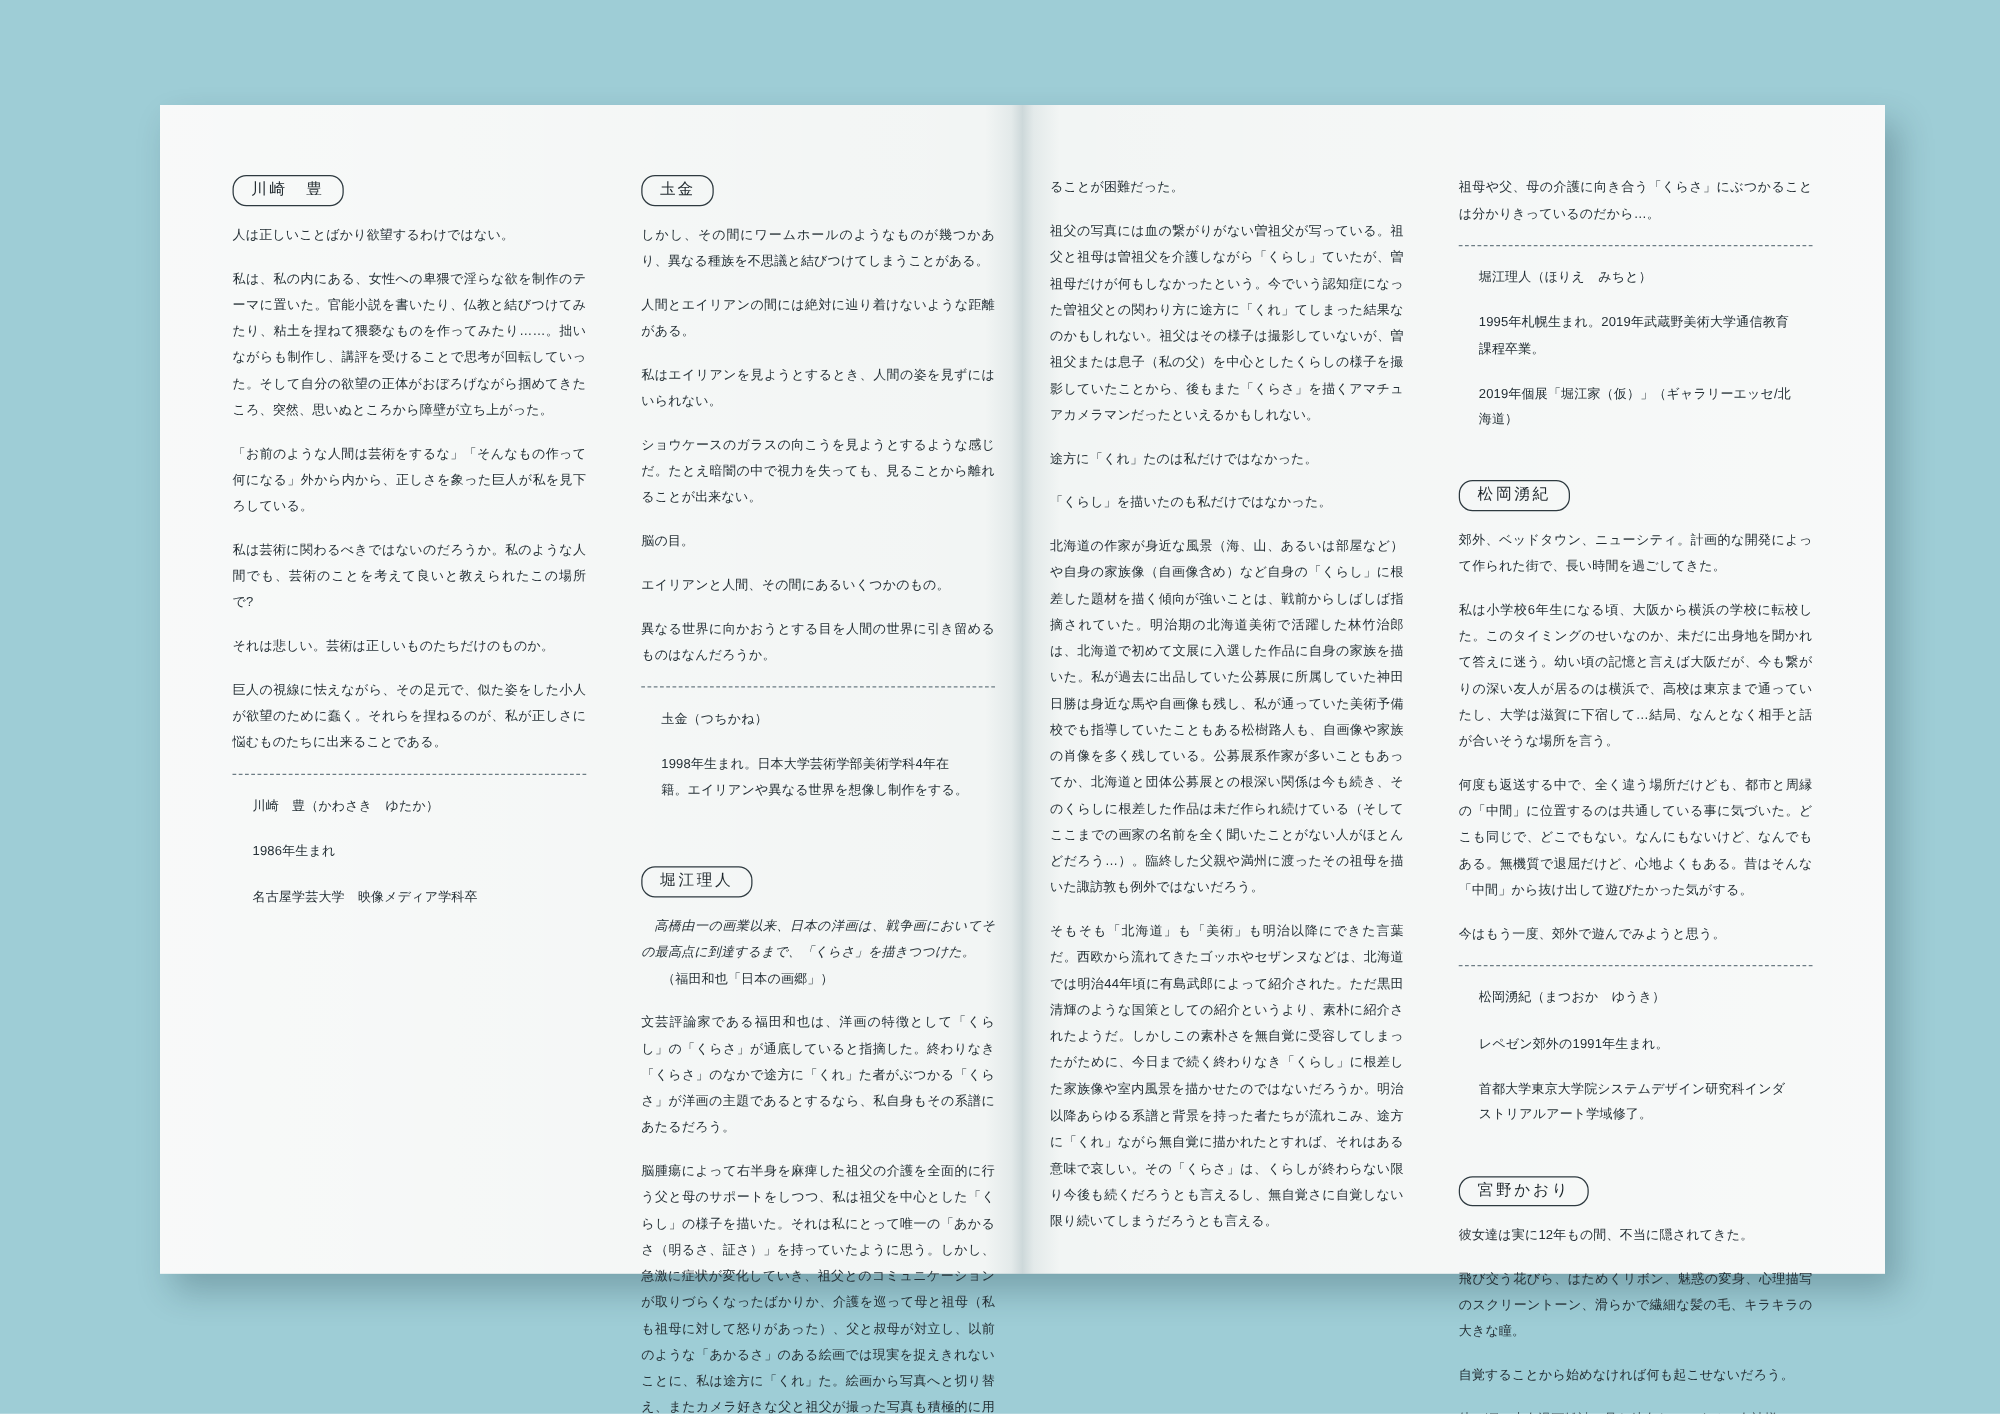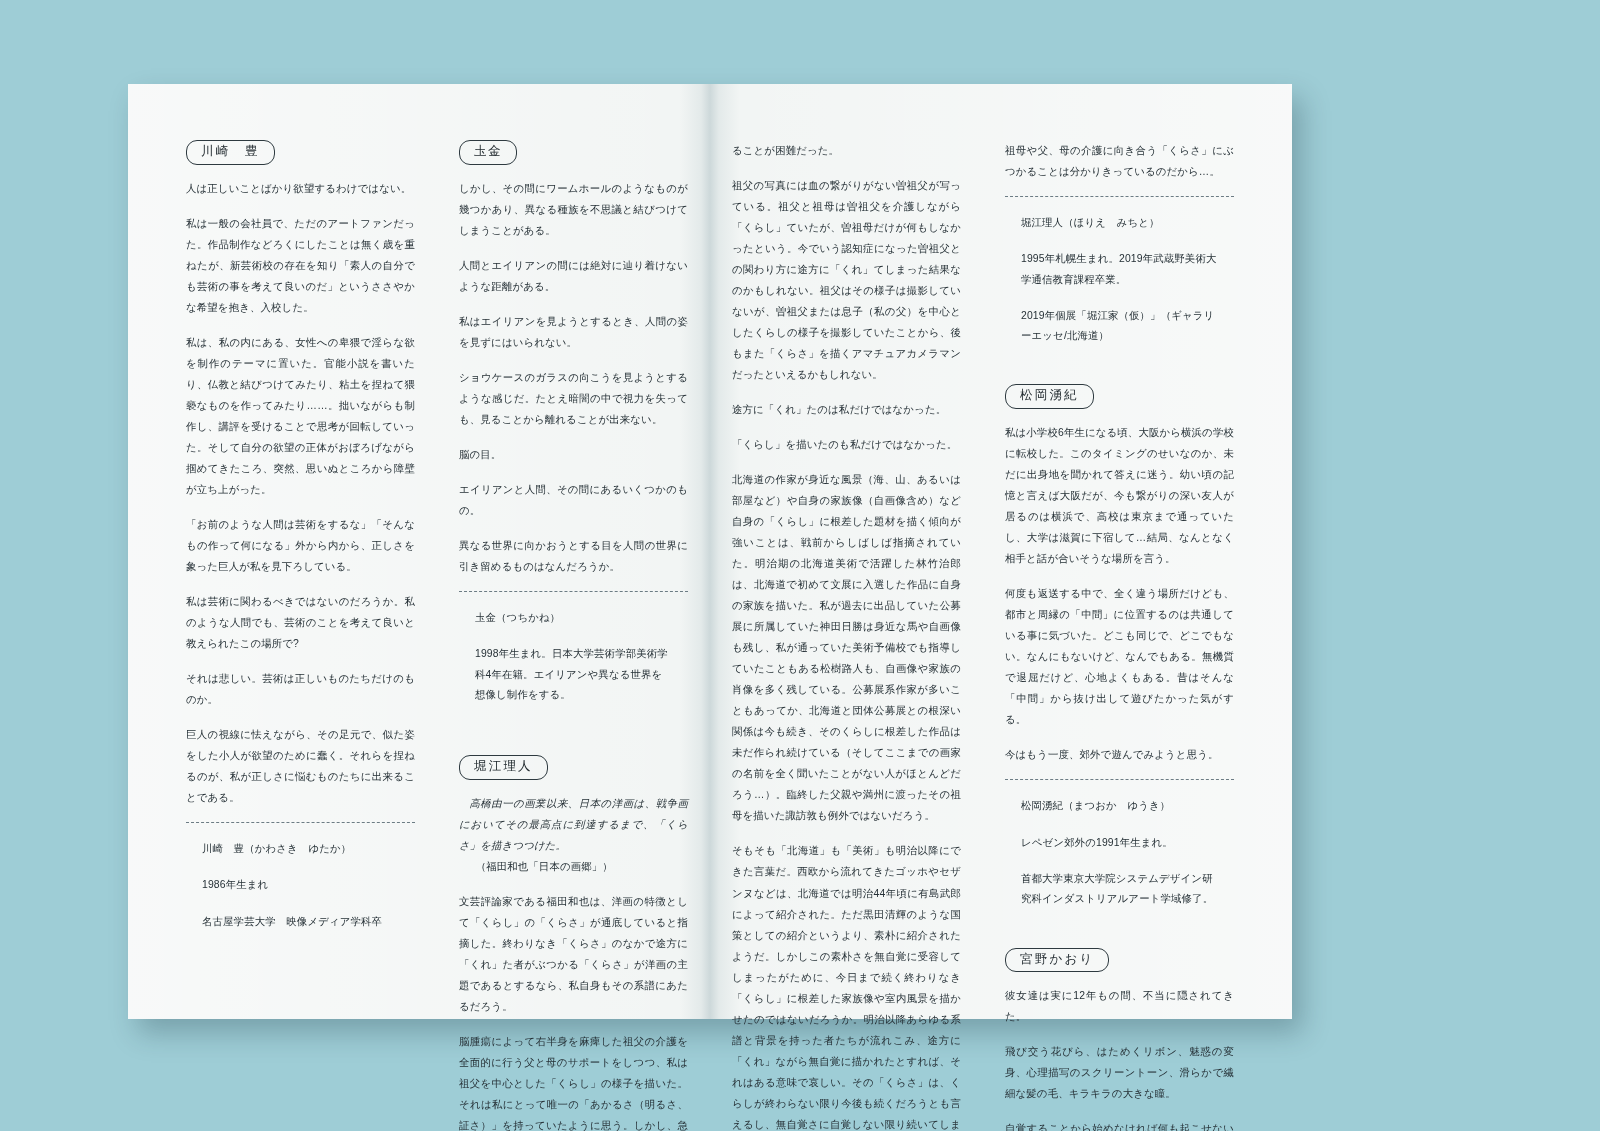--- a/index.html
+++ b/index.html
@@ -16,21 +16,21 @@
   #stage {
     position: relative;
     width: 1600px;
     height: 1131px;
   }
   
   #spread {
     position: absolute;
     left: 128px;
     top: 84px;
-    width: 1164px;
+    width: 1380px;
     height: 935px;
     background: #f2f5f4;
     box-shadow: 10px 14px 26px rgba(20,50,60,0.28);
   }
   
   #gutter {
     position: absolute;
     left: 50%;
     top: 0;
     width: 60px;
@@ -117,21 +117,20 @@
   <div id="spread">
     <div id="sheen-left"></div>
     <div id="sheen-right"></div>
     <div id="gutter"></div>
 
     <div id="columns">
 
       <div class="col">
         <div class="name-tag">川崎　豊</div>
         <p class="para">人は正しいことばかり欲望するわけではない。</p>
-        <p class="para">私は一般の会社員で、ただのアートファンだった。作品制作などろくにしたことは無く歳を重ねたが、新芸術校の存在を知り「素人の自分でも芸術の事を考えて良いのだ」というささやかな希望を抱き、入校した。</p>
         <p class="para">私は、私の内にある、女性への卑猥で淫らな欲を制作のテーマに置いた。官能小説を書いたり、仏教と結びつけてみたり、粘土を捏ねて猥褻なものを作ってみたり……。拙いながらも制作し、講評を受けることで思考が回転していった。そして自分の欲望の正体がおぼろげながら掴めてきたころ、突然、思いぬところから障壁が立ち上がった。</p>
         <p class="para">「お前のような人間は芸術をするな」「そんなもの作って何になる」外から内から、正しさを象った巨人が私を見下ろしている。</p>
         <p class="para">私は芸術に関わるべきではないのだろうか。私のような人間でも、芸術のことを考えて良いと教えられたこの場所で?</p>
         <p class="para">それは悲しい。芸術は正しいものたちだけのものか。</p>
         <p class="para">巨人の視線に怯えながら、その足元で、似た姿をした小人が欲望のために蠢く。それらを捏ねるのが、私が正しさに悩むものたちに出来ることである。</p>
         <hr class="rule">
         <div class="bio">
           <p>川崎　豊（かわさき　ゆたか）</p>
           <p>1986年生まれ</p>
           <p>名古屋学芸大学　映像メディア学科卒</p>
@@ -172,20 +171,21 @@
       <div class="col">
         <p class="para">祖母や父、母の介護に向き合う「くらさ」にぶつかることは分かりきっているのだから…。</p>
         <hr class="rule">
         <div class="bio">
           <p>堀江理人（ほりえ　みちと）</p>
           <p>1995年札幌生まれ。2019年武蔵野美術大学通信教育課程卒業。</p>
           <p>2019年個展「堀江家（仮）」（ギャラリーエッセ/北海道）</p>
         </div>
         <div class="spacer-md"></div>
         <div class="name-tag">松岡湧紀</div>
+        <p class="para">郊外、ベッドタウン、ニューシティ。計画的な開発によって作られた街で、長い時間を過ごしてきた。</p>
         <p class="para">私は小学校6年生になる頃、大阪から横浜の学校に転校した。このタイミングのせいなのか、未だに出身地を聞かれて答えに迷う。幼い頃の記憶と言えば大阪だが、今も繋がりの深い友人が居るのは横浜で、高校は東京まで通っていたし、大学は滋賀に下宿して…結局、なんとなく相手と話が合いそうな場所を言う。</p>
         <p class="para">何度も返送する中で、全く違う場所だけども、都市と周縁の「中間」に位置するのは共通している事に気づいた。どこも同じで、どこでもない。なんにもないけど、なんでもある。無機質で退屈だけど、心地よくもある。昔はそんな「中間」から抜け出して遊びたかった気がする。</p>
         <p class="para">今はもう一度、郊外で遊んでみようと思う。</p>
         <hr class="rule">
         <div class="bio">
           <p>松岡湧紀（まつおか　ゆうき）</p>
           <p>レペゼン郊外の1991年生まれ。</p>
           <p>首都大学東京大学院システムデザイン研究科インダストリアルアート学域修了。</p>
         </div>
         <div class="spacer-md"></div>

